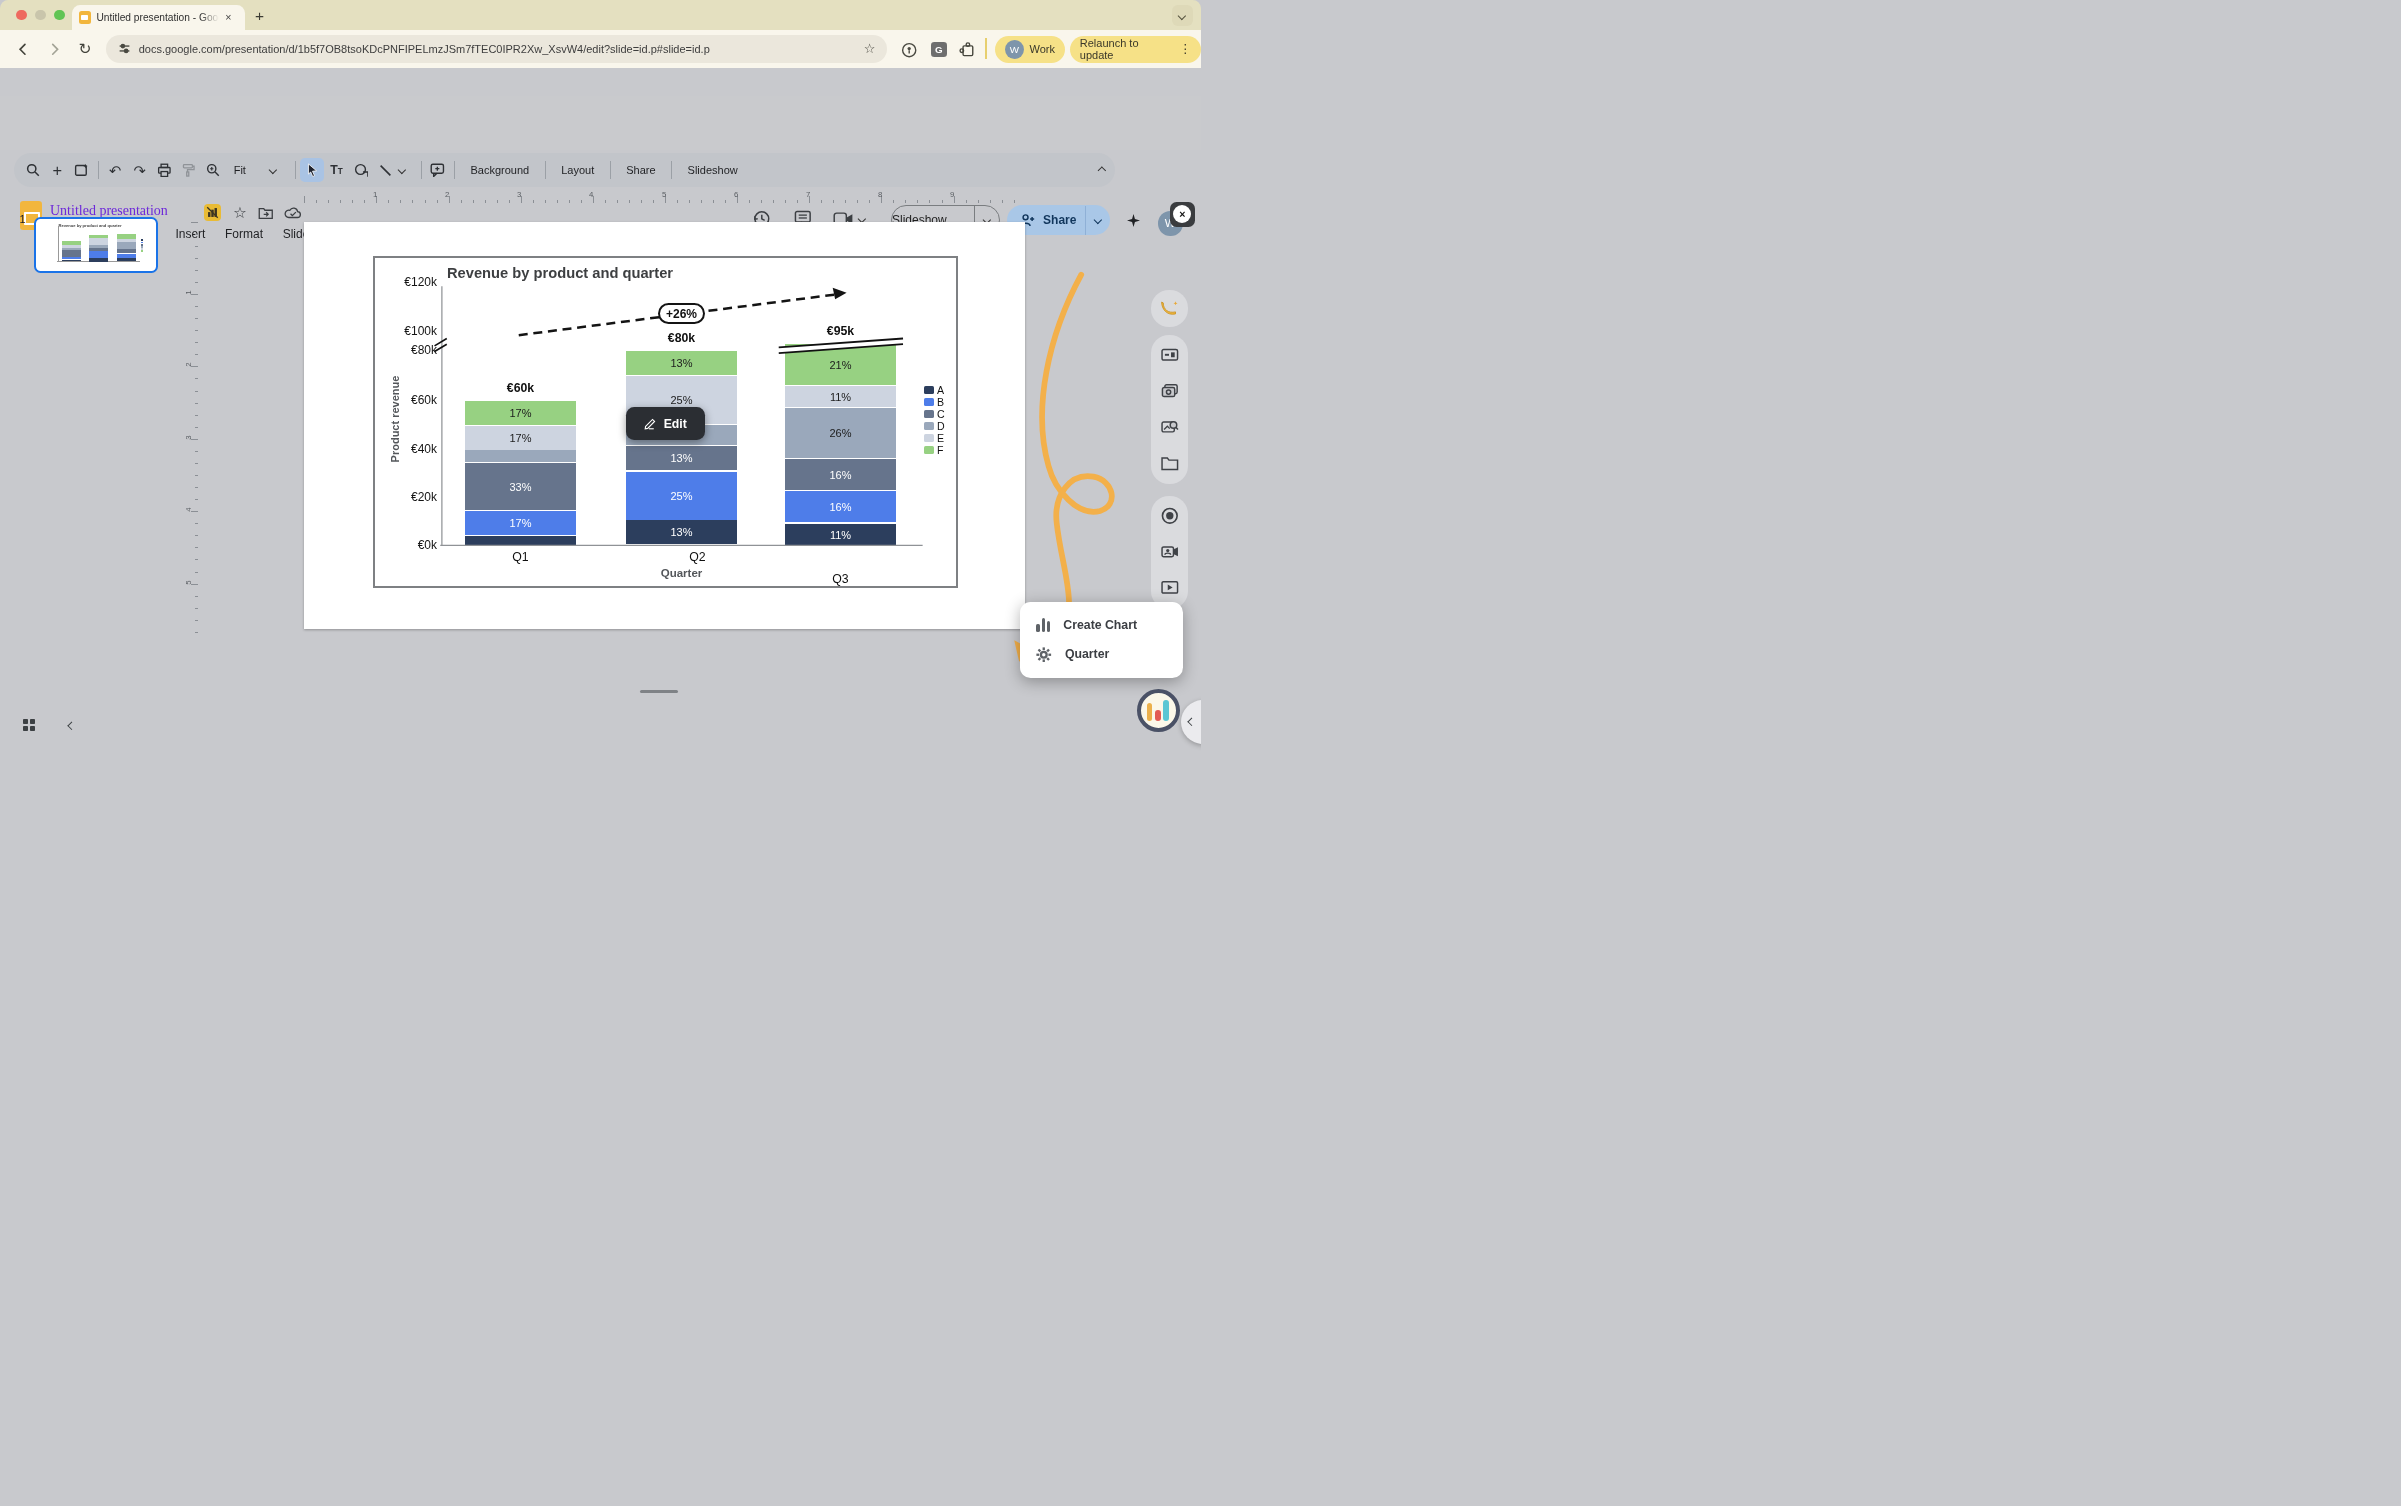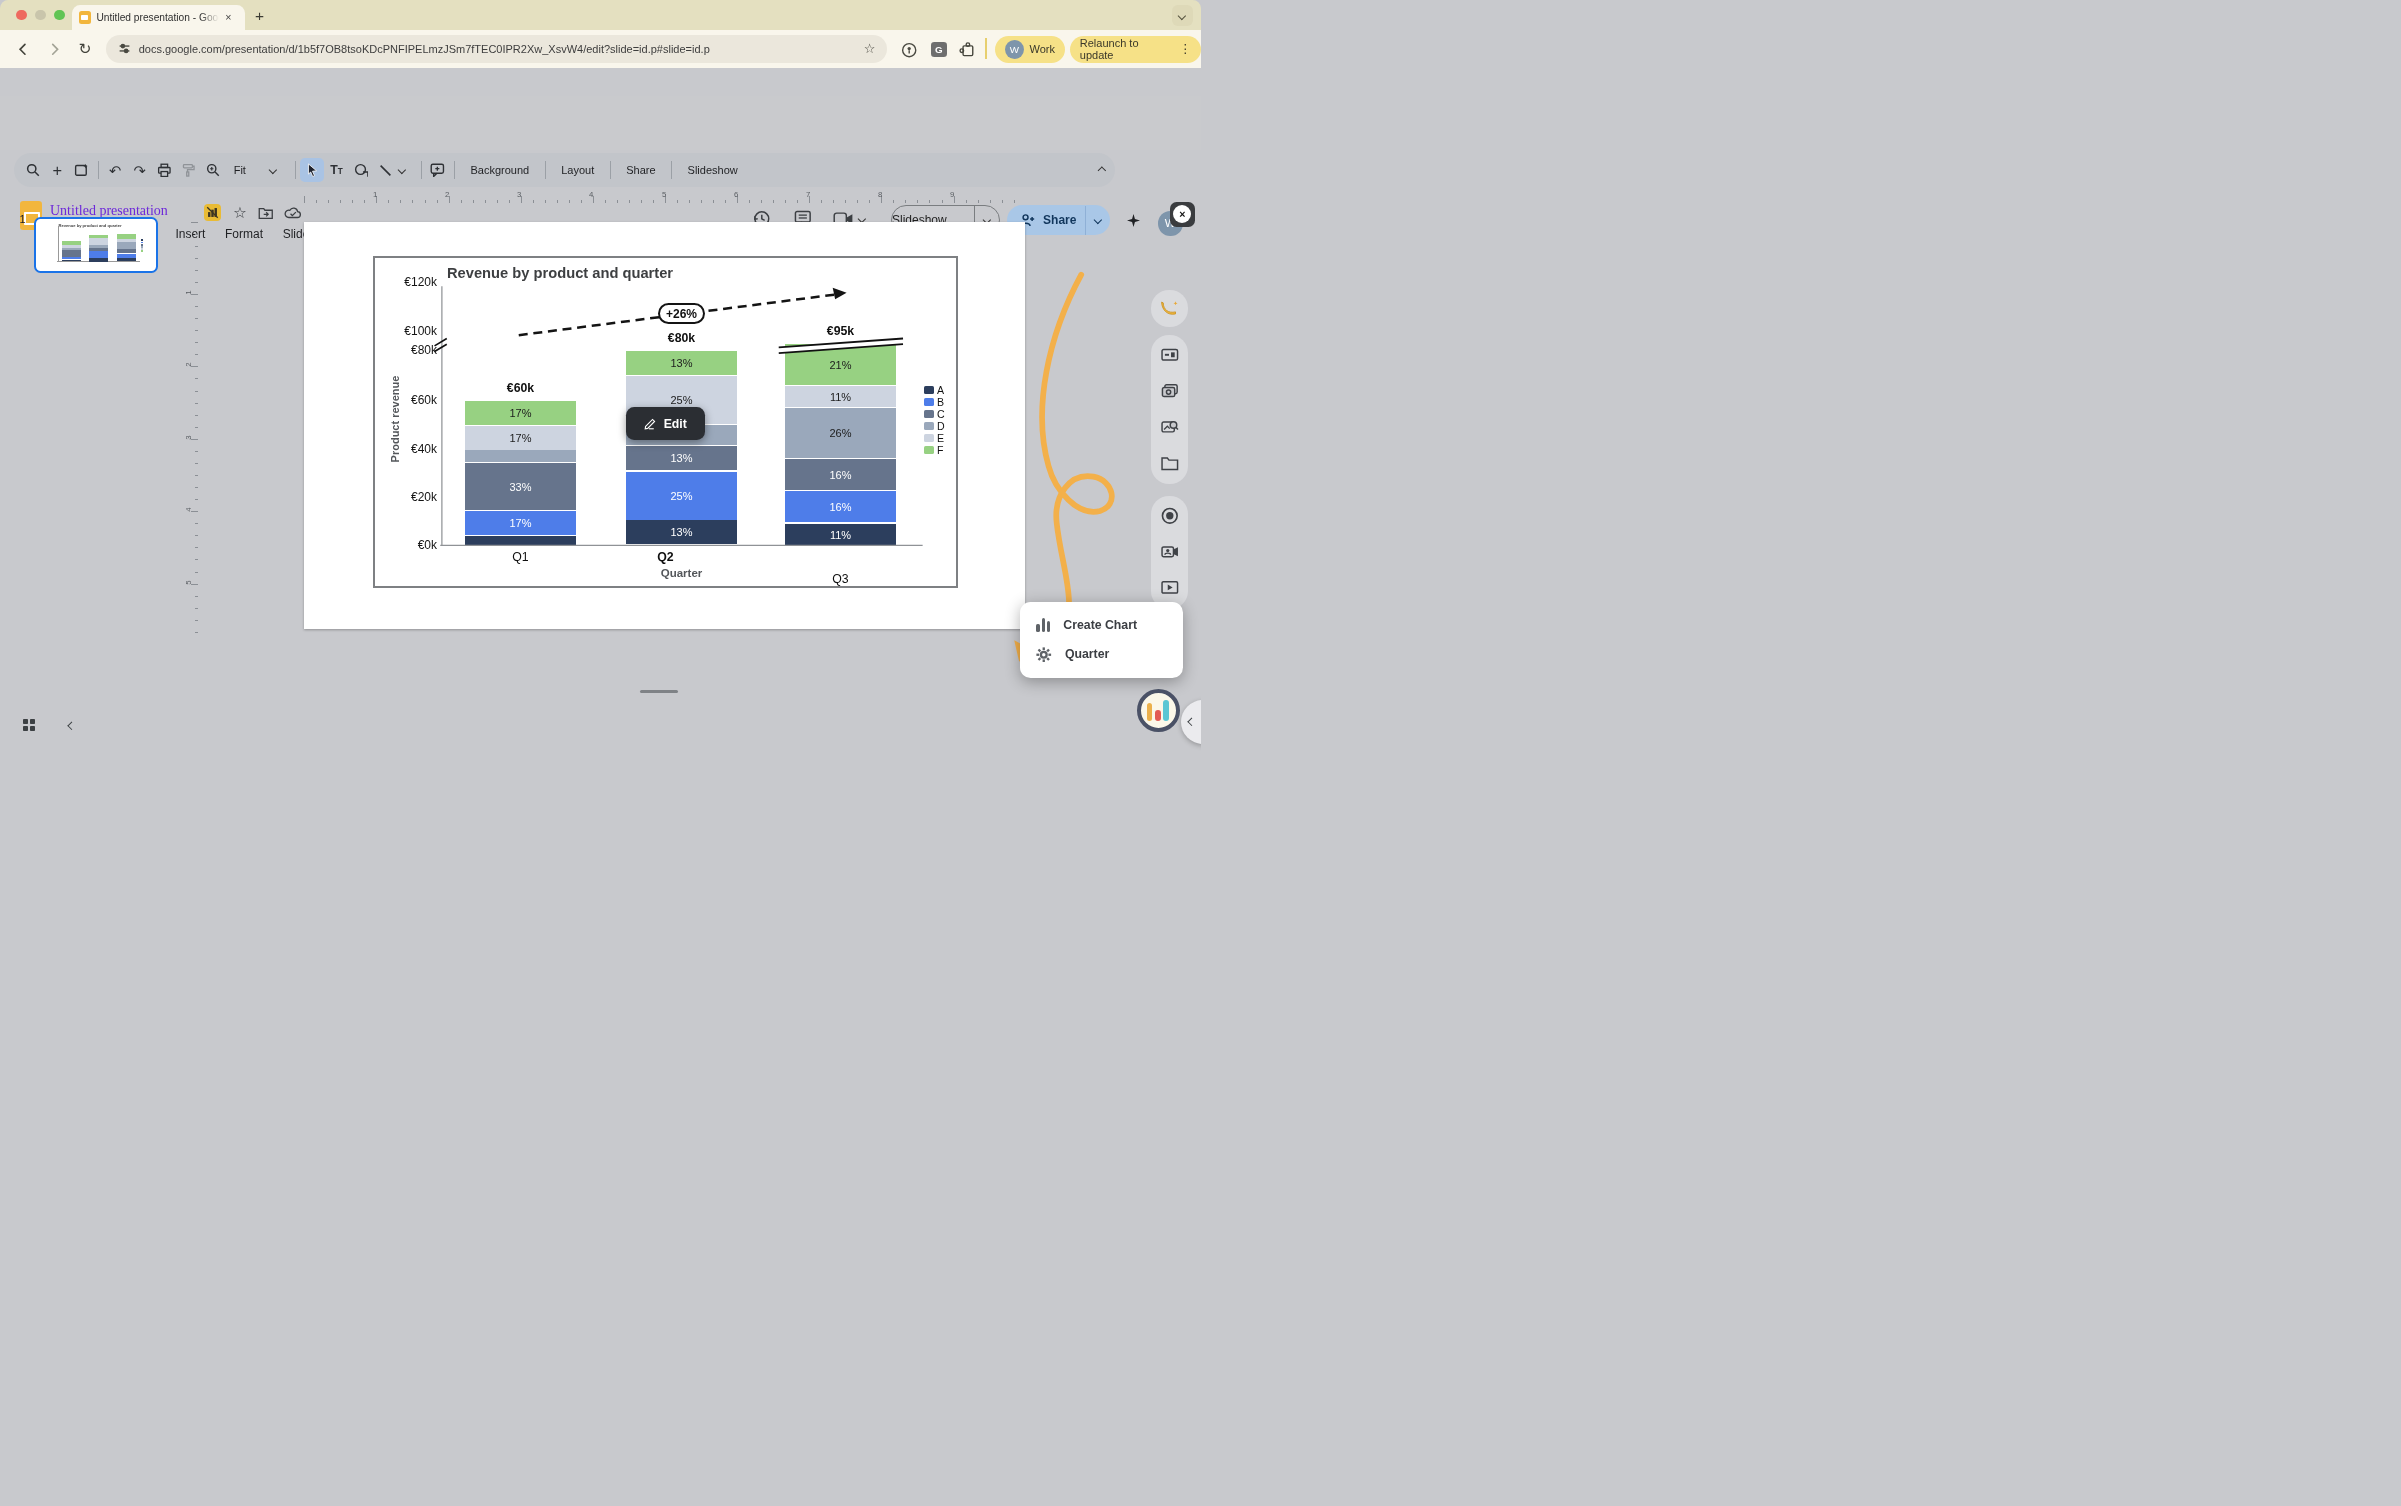--- a/index.html
+++ b/index.html
@@ -479,21 +479,21 @@
       <div class="seg" style="left: 465px; top: 400px; width: 111px; height: 24.6px; background: rgb(151, 209, 130); color: rgb(28, 28, 28); border-top: 0.8px solid rgb(255, 255, 255);">17%</div>
       <div class="total" style="left: 465px; top: 381px;">€60k</div>
       <div class="catlab" style="left: 465px; top: 550px;">Q1</div>
       <div class="seg" style="left: 626px; top: 519px; width: 111px; height: 25px; background: rgb(44, 62, 93); color: rgb(255, 255, 255); border-top: 0.8px solid rgb(255, 255, 255);">13%</div>
       <div class="seg" style="left: 626px; top: 471px; width: 111px; height: 49px; background: rgb(78, 125, 233); color: rgb(255, 255, 255); border-top: 0.8px solid rgb(255, 255, 255);">25%</div>
       <div class="seg" style="left: 626px; top: 445px; width: 111px; height: 25px; background: rgb(102, 116, 140); color: rgb(255, 255, 255); border-top: 0.8px solid rgb(255, 255, 255);">13%</div>
       <div class="seg" style="left: 626px; top: 424px; width: 111px; height: 21.4px; background: rgb(154, 168, 187); color: rgb(28, 28, 28); border-top: 0.8px solid rgb(255, 255, 255);"></div>
       <div class="seg" style="left: 626px; top: 375px; width: 111px; height: 49px; background: rgb(205, 212, 224); color: rgb(28, 28, 28); border-top: 0.8px solid rgb(255, 255, 255);">25%</div>
       <div class="seg" style="left: 626px; top: 350px; width: 111px; height: 25px; background: rgb(151, 209, 130); color: rgb(28, 28, 28); border-top: 0.8px solid rgb(255, 255, 255);">13%</div>
       <div class="total" style="left: 626px; top: 331px;">€80k</div>
-      <div class="catlab" style="left: 610px; top: 550px; font-weight: bold;">Q2</div>
+      <div class="catlab" style="left: 642px; top: 550px;">Q2</div>
       <div class="seg" style="left: 785px; top: 523px; width: 111px; height: 22px; background: rgb(44, 62, 93); color: rgb(255, 255, 255); border-top: 0.8px solid rgb(255, 255, 255);">11%</div>
       <div class="seg" style="left: 785px; top: 490px; width: 111px; height: 32px; background: rgb(78, 125, 233); color: rgb(255, 255, 255); border-top: 0.8px solid rgb(255, 255, 255);">16%</div>
       <div class="seg" style="left: 785px; top: 458px; width: 111px; height: 32px; background: rgb(102, 116, 140); color: rgb(255, 255, 255); border-top: 0.8px solid rgb(255, 255, 255);">16%</div>
       <div class="seg" style="left: 785px; top: 407px; width: 111px; height: 51px; background: rgb(154, 168, 187); color: rgb(28, 28, 28); border-top: 0.8px solid rgb(255, 255, 255);">26%</div>
       <div class="seg" style="left: 785px; top: 385px; width: 111px; height: 22px; background: rgb(205, 212, 224); color: rgb(28, 28, 28); border-top: 0.8px solid rgb(255, 255, 255);">11%</div>
       <div class="seg" style="left: 785px; top: 343px; width: 111px; height: 42px; background: rgb(151, 209, 130); color: rgb(28, 28, 28); border-top: 0.8px solid rgb(255, 255, 255);">21%</div>
       <div class="total" style="left: 785px; top: 324px;">€95k</div>
       <div class="catlab" style="left: 785px; top: 572px;">Q3</div>
       <div class="legrow" style="left: 924px; top: 384px;">
         <span class="legsw" style="background: rgb(44, 62, 93);"></span>

